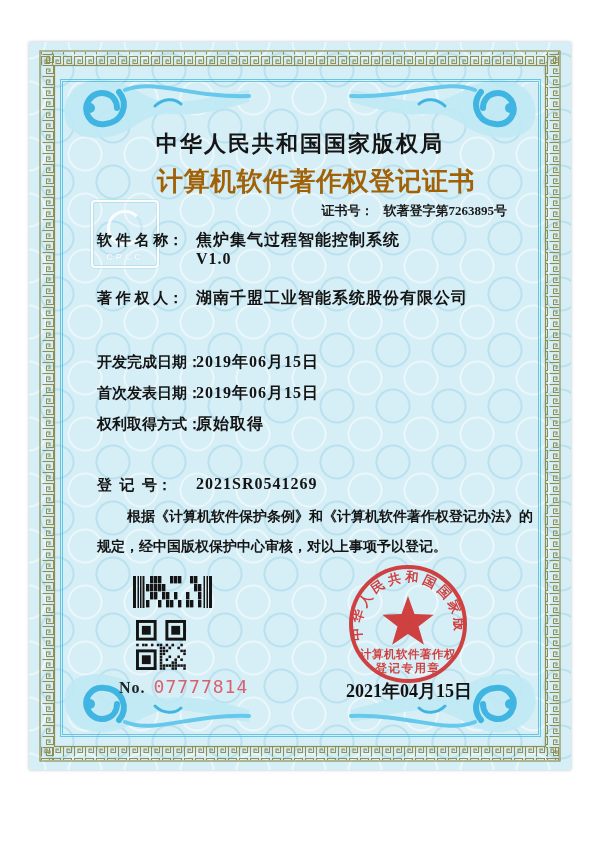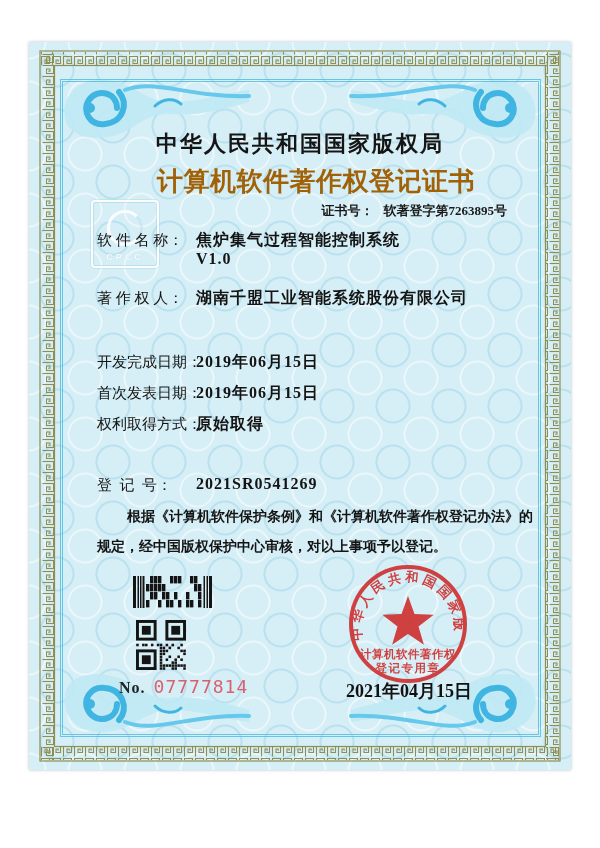--- a/index.html
+++ b/index.html
@@ -37,21 +37,21 @@
 
   .issuer { position:absolute; left:0; top:87px; width:542px; text-align:center;
     font-size:22px; font-weight:bold; letter-spacing:2px; color:#151515; }
   .cert-title { position:absolute; left:0; top:122px; width:542px; text-align:center;
     font-size:26px; font-weight:bold; letter-spacing:0.5px; color:#a16207;margin-left:16px; }
   .certno { position:absolute; top:160px; right:64px; font-size:13px;
     font-weight:bold; color:#1a1a1a; }
   .certno .lbl { margin-right:10px; }
 
   .frow { position:absolute; left:68px; width:460px; color:#141414; }
-  .frow .lab { font-size:15px; font-weight:normal; white-space:pre; }
+  .frow .lab { font-size:15px; font-weight:bold; white-space:pre; }
   .frow .val { position:absolute; left:99px; top:-1px; font-size:16px;
     font-weight:bold; letter-spacing:1px; white-space:nowrap; }
   .frow .val2 { position:absolute; left:99px; top:19px; font-size:16px;
     font-weight:bold; letter-spacing:1px; }
   .r1{top:189px;} .r2{top:247px;} .r3{top:311px;} .r4{top:342px;}
   .r5{top:373px;} .r6{top:404px;} .r7{top:434px;}
 
   .stmt { position:absolute; font-size:14px; font-weight:bold; color:#141414;
     white-space:nowrap; }
   .stmt1 { left:98px; top:466px; }

